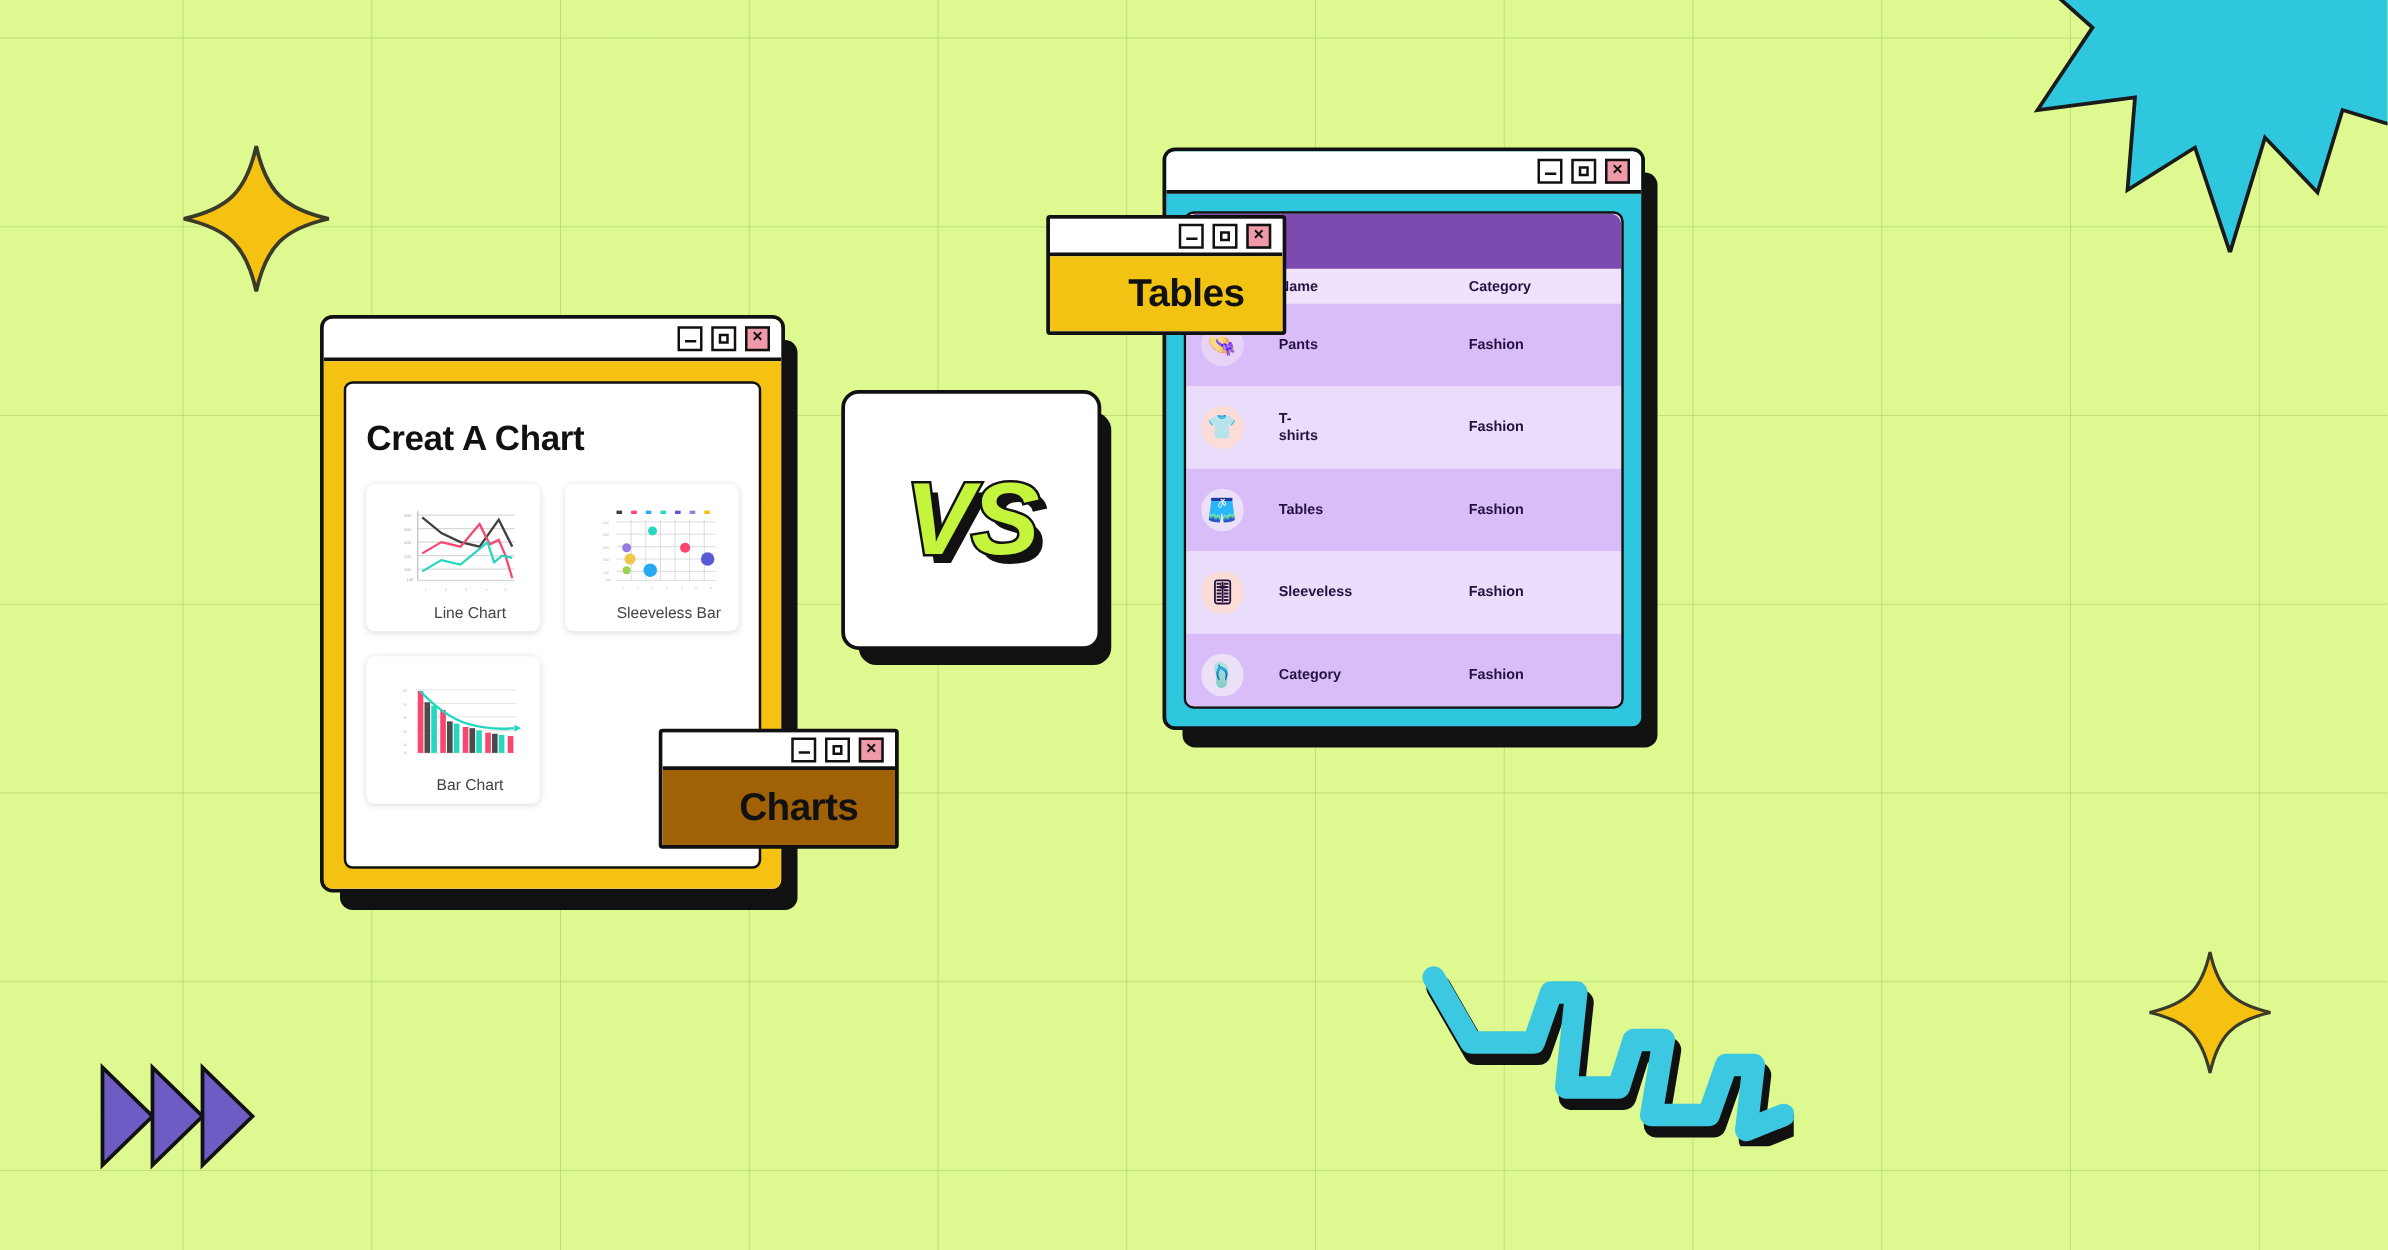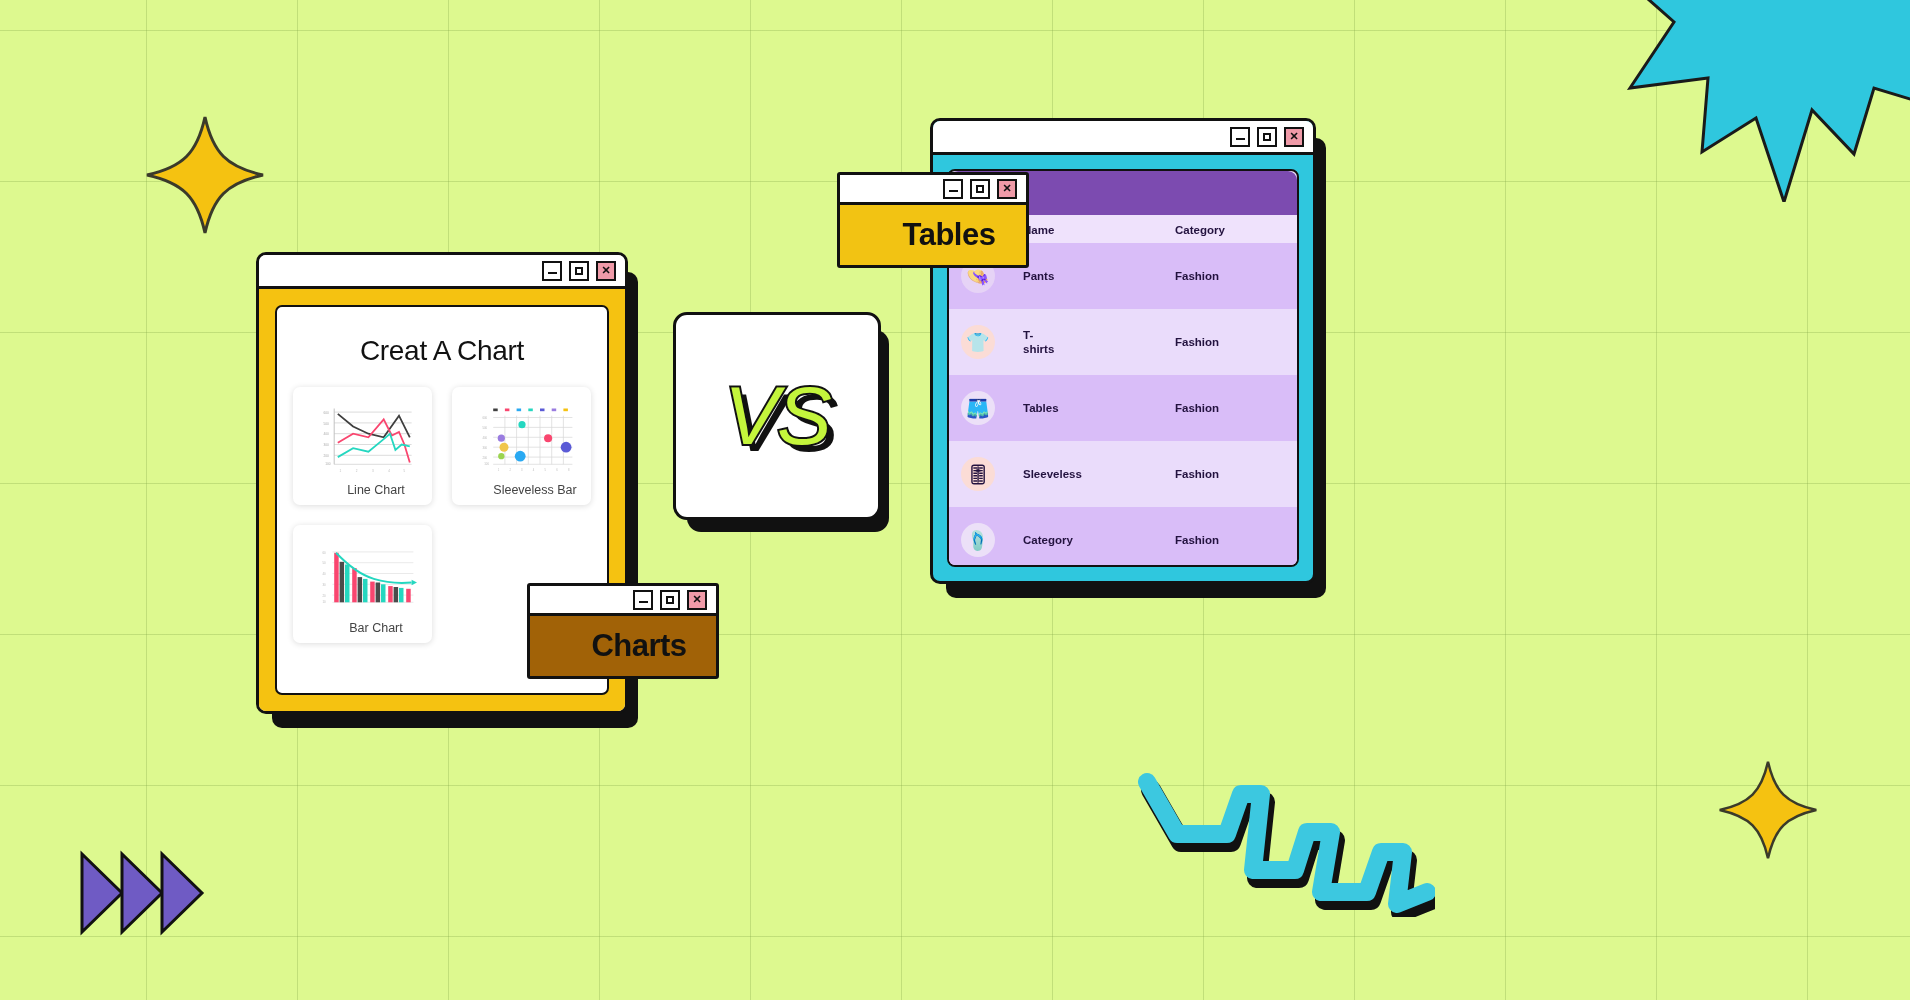--- a/index.html
+++ b/index.html
@@ -47,41 +47,41 @@
 
   
   #chart-window{left:256px;top:252px;width:366px;height:456px;}
   #chart-window-shadow{left:272px;top:272px;width:366px;height:456px;}
   .chart-frame{background:#f5c211;padding:16px;height:calc(100% - 34px);box-sizing:border-box;}
   .chart-inner{
     background:#fff;border:2px solid #111;border-radius:7px;height:100%;
     box-sizing:border-box;padding:14px 16px 10px;overflow:hidden;
   }
   .chart-title{
-    text-align:center;font-size:28px;font-weight:400;color:#111;
+    font-size:28px;font-weight:700;color:#111;
     letter-spacing:-.3px;margin:14px 0 20px;
   }
   .card-grid{display:grid;grid-template-columns:1fr 1fr;gap:20px;}
   .mini-card{
     background:#fff;border-radius:7px;box-shadow:0 1px 6px rgba(0,0,0,.14);
     padding:10px 6px 8px;display:flex;flex-direction:column;align-items:center;
     height:118px;box-sizing:border-box;justify-content:space-between;
   }
   .mini-card .thumb{flex:1;display:flex;align-items:center;justify-content:center;width:100%;}
   .mini-card .cap{font-size:12.5px;color:#444;text-align:center;padding-left:27px;}
 
   
   #vs-shadow{left:687px;top:330px;width:202px;height:202px;border-radius:14px;}
   #vs-card{
     left:673px;top:312px;width:202px;height:202px;background:#fff;
     border:3px solid #111;border-radius:14px;
     display:flex;align-items:center;justify-content:center;
   }
   #vs-text{
-    font-size:82px;font-weight:400;font-style:italic;letter-spacing:-2px;
+    font-size:82px;font-weight:700;font-style:italic;letter-spacing:-2px;
     color:#c4f53c;-webkit-text-stroke:4px #111;paint-order:stroke fill;
     text-shadow:7px 7px 0 #111;line-height:1;
   }
 
   
   #table-window-shadow{left:946px;top:138px;width:380px;height:460px;}
   #table-window{left:930px;top:118px;width:380px;height:460px;background:#2fc7de;}
   .tbl-frame{padding:14px;height:calc(100% - 34px);box-sizing:border-box;}
   .tbl-inner{
     background:#efe2fc;border:2px solid #111;border-radius:8px;height:100%;

